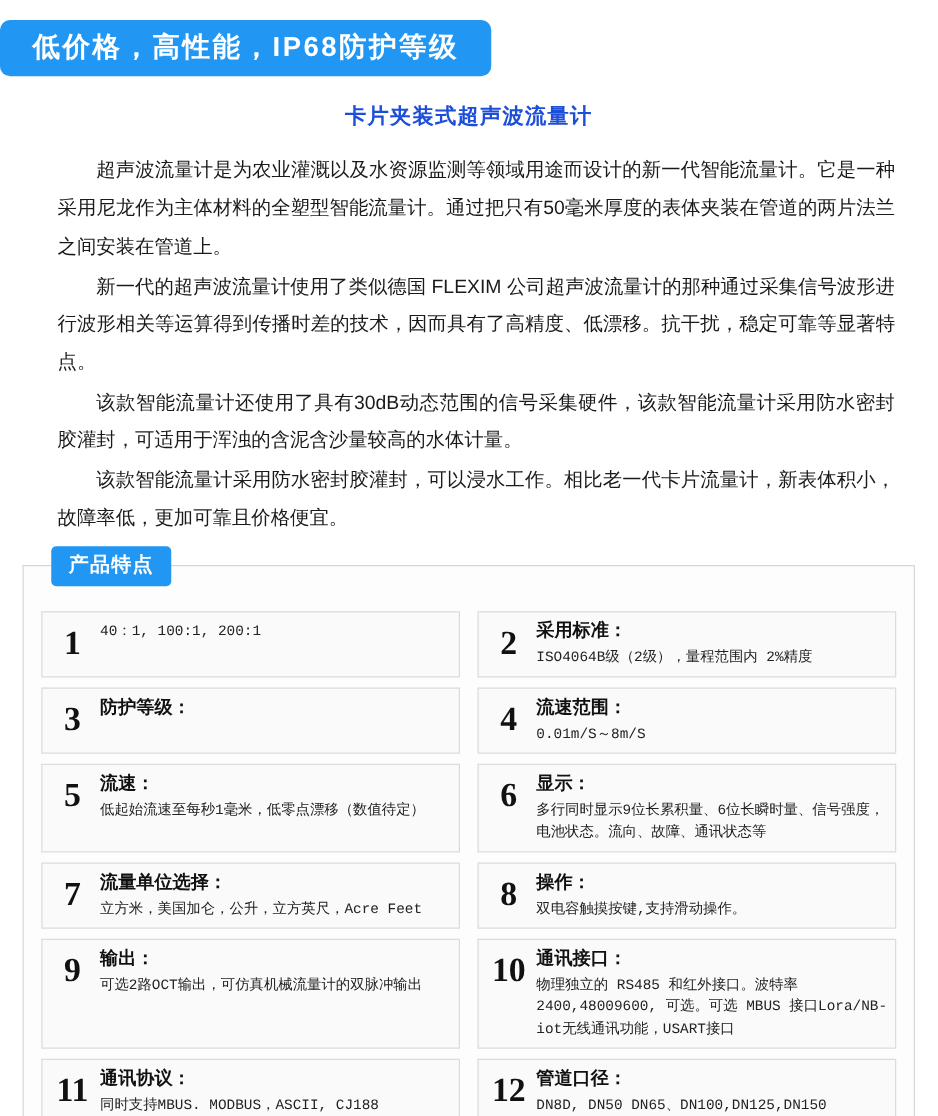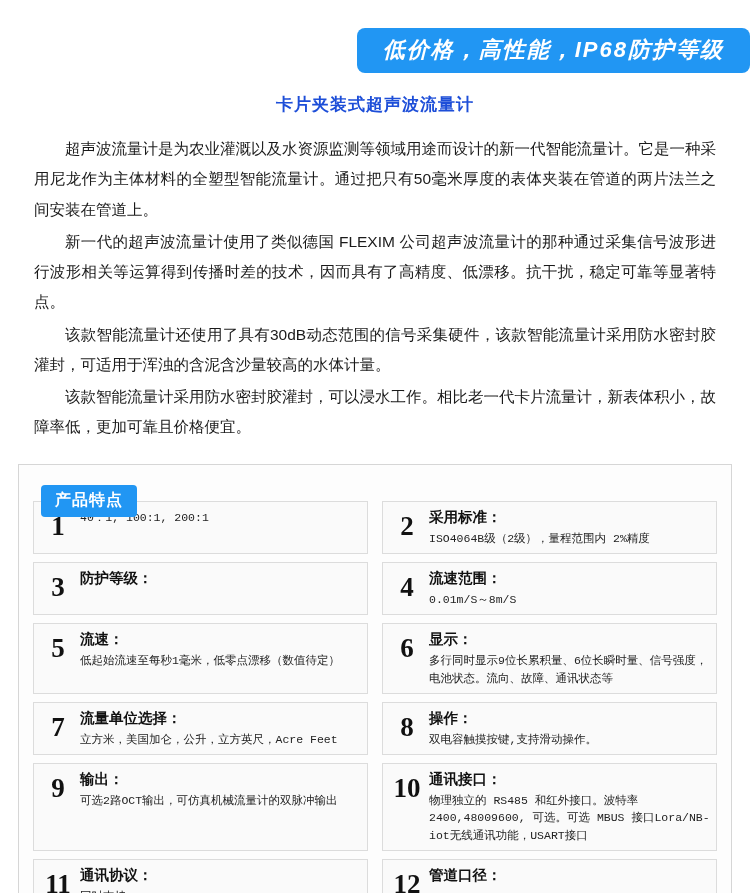--- a/index.html
+++ b/index.html
@@ -17,23 +17,22 @@
   }
   .page {
     width: 750px;
     height: 893px;
     position: relative;
     box-sizing: border-box;
   }
 
   
   .banner-wrap {
-    padding-top: 28px;
-    text-align: right;
-    font-style: italic;
+    padding-top: 16px;
+    text-align: left;
   }
   .banner {
     display: inline-block;
     background: #2196f3;
     color: #ffffff;
     font-size: 22px;
     font-weight: bold;
     letter-spacing: 2px;
     padding: 10px 26px 11px 26px;
     border-radius: 8px;
@@ -52,21 +51,21 @@
 
   
   .body-text {
     margin: 18px 34px 0 34px;
     font-size: 15.5px;
     line-height: 1.95;
     color: #1a1a1a;
     text-align: justify;
   }
   .body-text p {
-    margin: 0 0 2px 0;
+    margin: 0 0 2px 12px;
     text-indent: 2em;
   }
 
   
   .features {
     position: relative;
     margin: 22px 18px 0 18px;
     border: 1px solid #d6d6d6;
     background: #fdfdfd;
     padding: 26px 14px 16px 14px;
@@ -77,21 +76,20 @@
     top: -0px;
     left: 22px;
     transform: translateY(-50%);
     background: #2196f3;
     color: #ffffff;
     font-size: 16px;
     font-weight: bold;
     padding: 5px 14px 6px 14px;
     border-radius: 4px;
     letter-spacing: 1px;
-    margin-top: 36px;
   }
   .feature-grid {
     display: grid;
     grid-template-columns: 1fr 1fr;
     column-gap: 14px;
     row-gap: 8px;
     margin-top: 10px;
   }
   .feature-item {
     display: flex;

